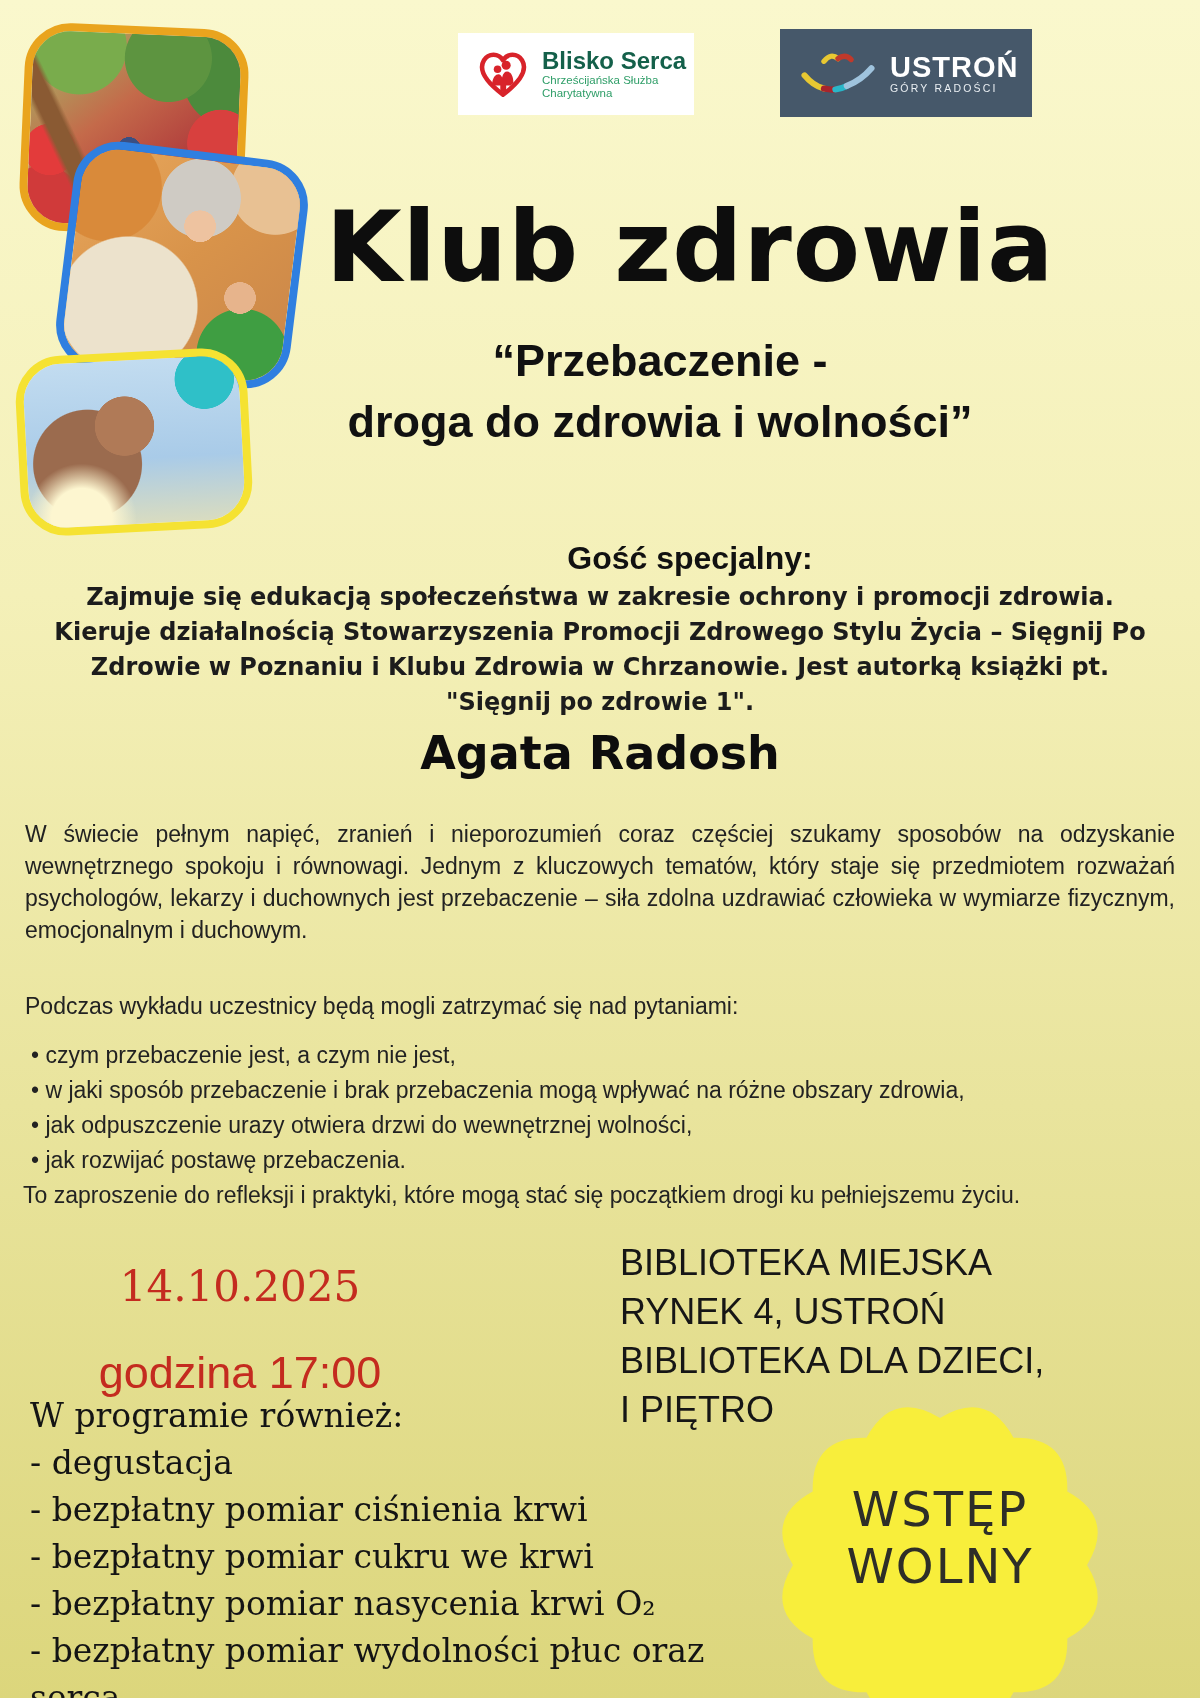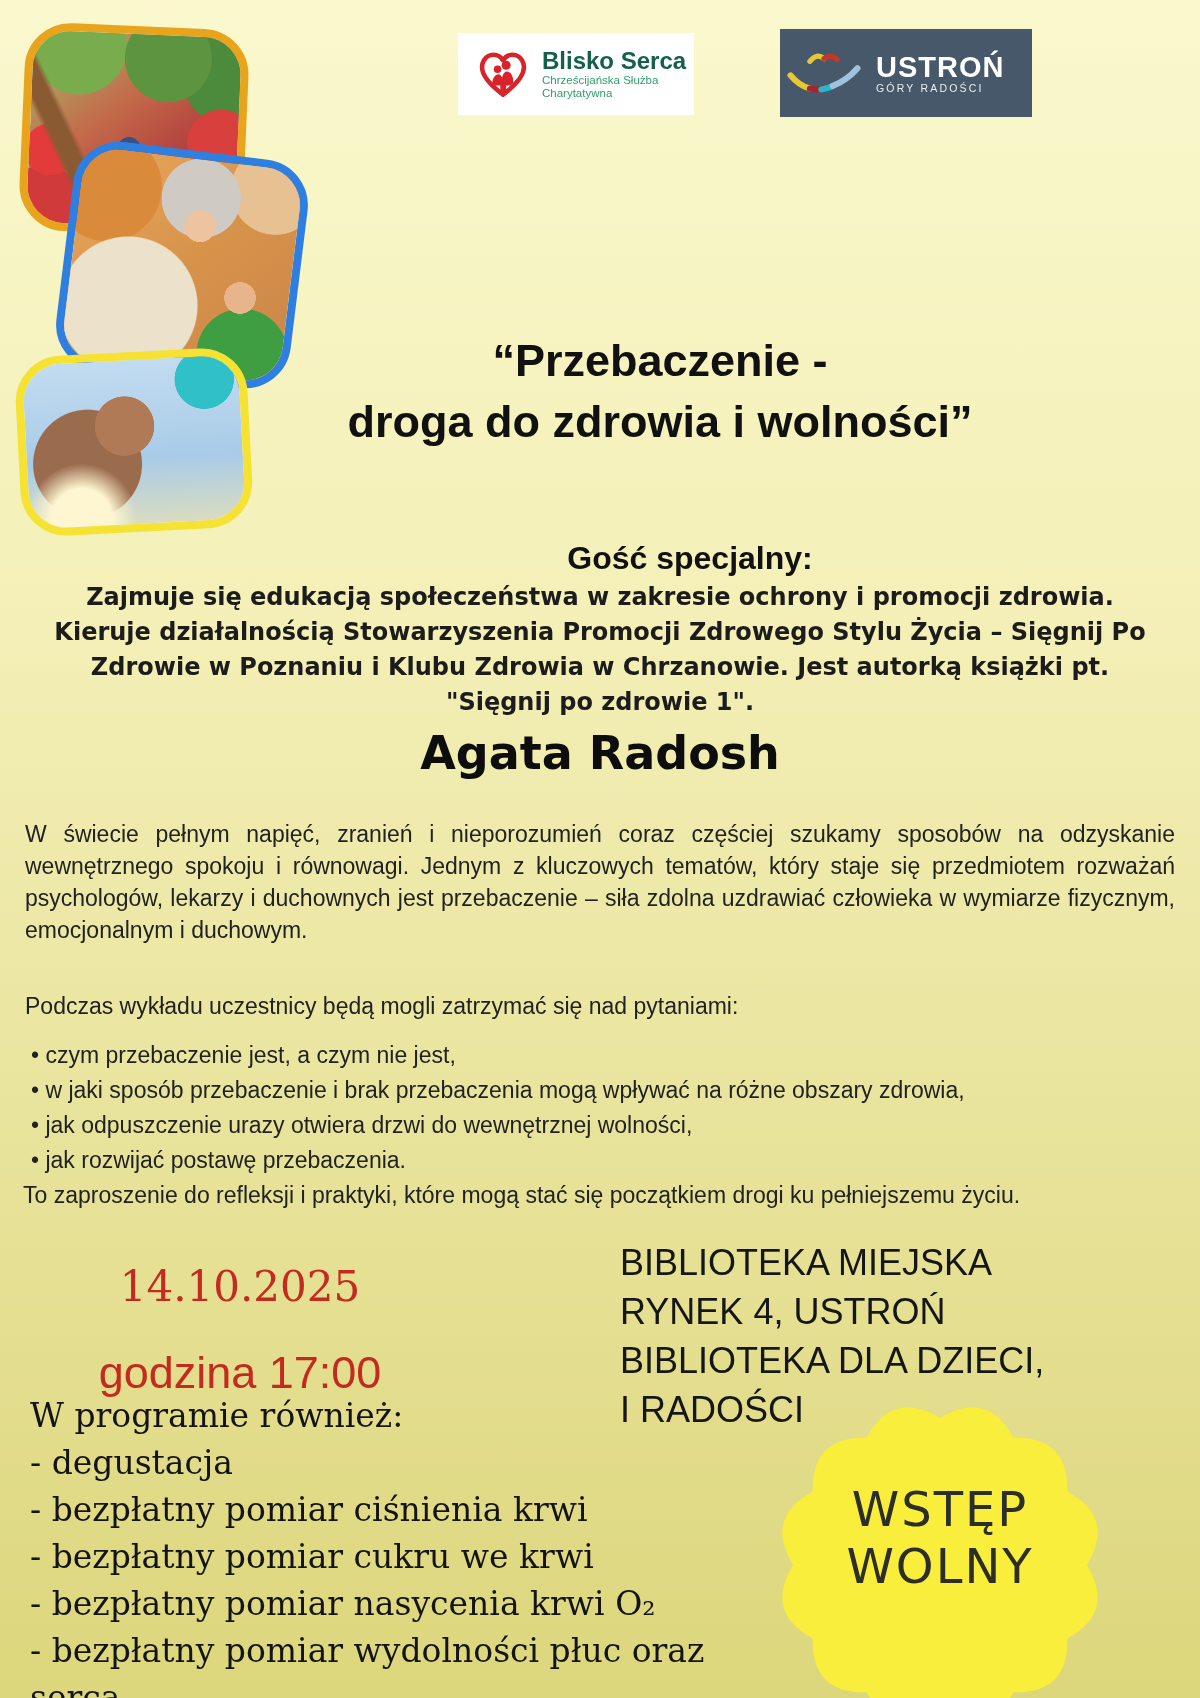--- a/index.html
+++ b/index.html
@@ -45,21 +45,21 @@
     radial-gradient(circle 55px at 24% 95%,#fdf6d0 0 55%,rgba(253,246,208,0) 100%),
     radial-gradient(circle 30px at 46% 40%,#b07a57 0 98%,transparent 100%),
     radial-gradient(circle 55px at 28% 62%,#9b6b4e 0 98%,transparent 100%),
     linear-gradient(180deg,#c2dcf0,#a9cbe8 60%,#d9dcc0);}
   
   .logo-blisko{position:absolute;left:458px;top:33px;width:236px;height:82px;background:#ffffff;
     display:flex;align-items:center;gap:10px;padding-left:16px;box-sizing:border-box;}
   .blisko-text .name{font-weight:bold;font-size:24px;color:#14604a;line-height:26px;}
   .blisko-text .sub{font-size:11.5px;color:#2f9e68;line-height:13px;}
   .logo-ustron{position:absolute;left:780px;top:29px;width:252px;height:88px;background:#46586a;
-    display:flex;align-items:center;gap:8px;box-sizing:border-box;}
+    display:flex;align-items:center;gap:8px;padding-left:14px;box-sizing:border-box;}
   .ustron-text .name{font-weight:bold;font-size:29px;color:#ffffff;letter-spacing:1px;line-height:30px;}
   .ustron-text .sub{font-size:10.5px;color:#e9eef2;letter-spacing:2.2px;line-height:12px;}
   
   .title{position:absolute;left:180px;top:190px;width:1020px;text-align:center;
     font-family:"DejaVu Sans",sans-serif;font-weight:bold;font-size:98px;letter-spacing:1px;color:#0d0d0d;}
   .subtitle{position:absolute;left:100px;top:330px;width:1120px;text-align:center;
     font-weight:bold;font-size:45px;line-height:61px;color:#111111;}
   .guest-label{position:absolute;left:180px;top:512px;width:1020px;text-align:center;
     font-weight:bold;font-size:32px;color:#111111;margin-top:28px;}
   .guest-bio{position:absolute;left:40px;top:580px;width:1120px;text-align:center;
@@ -132,20 +132,21 @@
         <path d="M47 56 Q54 55 60 52" stroke="#29b6c8" stroke-width="7" fill="none" stroke-linecap="round"></path>
         <path d="M60 52 Q76 46 88 32" stroke="#9fc3dd" stroke-width="7" fill="none" stroke-linecap="round"></path>
       </svg>
     </span>
     <div class="ustron-text">
       <div class="name">USTROŃ</div>
       <div class="sub">GÓRY RADOŚCI</div>
     </div>
   </div>
 
+  <div class="title">Klub zdrowia</div>
   <div class="subtitle">
     <div>“Przebaczenie -</div>
     <div>droga do zdrowia i wolności”</div>
   </div>
 
   <div class="guest-label">Gość specjalny:</div>
   <div class="guest-bio">
     <div>Zajmuje się edukacją społeczeństwa w zakresie ochrony i promocji zdrowia.</div>
     <div>Kieruje działalnością Stowarzyszenia Promocji Zdrowego Stylu Życia – Sięgnij Po</div>
     <div>Zdrowie w Poznaniu i Klubu Zdrowia w Chrzanowie. Jest autorką książki pt.</div>
@@ -167,21 +168,21 @@
 
   <div class="closing">To zaproszenie do refleksji i praktyki, które mogą stać się początkiem drogi ku pełniejszemu życiu.</div>
 
   <div class="event-date">14.10.2025</div>
   <div class="event-time">godzina 17:00</div>
 
   <div class="location">
     <div>BIBLIOTEKA MIEJSKA</div>
     <div>RYNEK 4, USTROŃ</div>
     <div>BIBLIOTEKA DLA DZIECI,</div>
-    <div>I RADOŚCI</div>
+    <div>I PIĘTRO</div>
   </div>
 
   <div class="program">
     <div>W programie również:</div>
     <div>- degustacja</div>
     <div>- bezpłatny pomiar ciśnienia krwi</div>
     <div>- bezpłatny pomiar cukru we krwi</div>
     <div>- bezpłatny pomiar nasycenia krwi  O₂</div>
     <div>- bezpłatny pomiar wydolności płuc oraz serca</div>
   </div>

